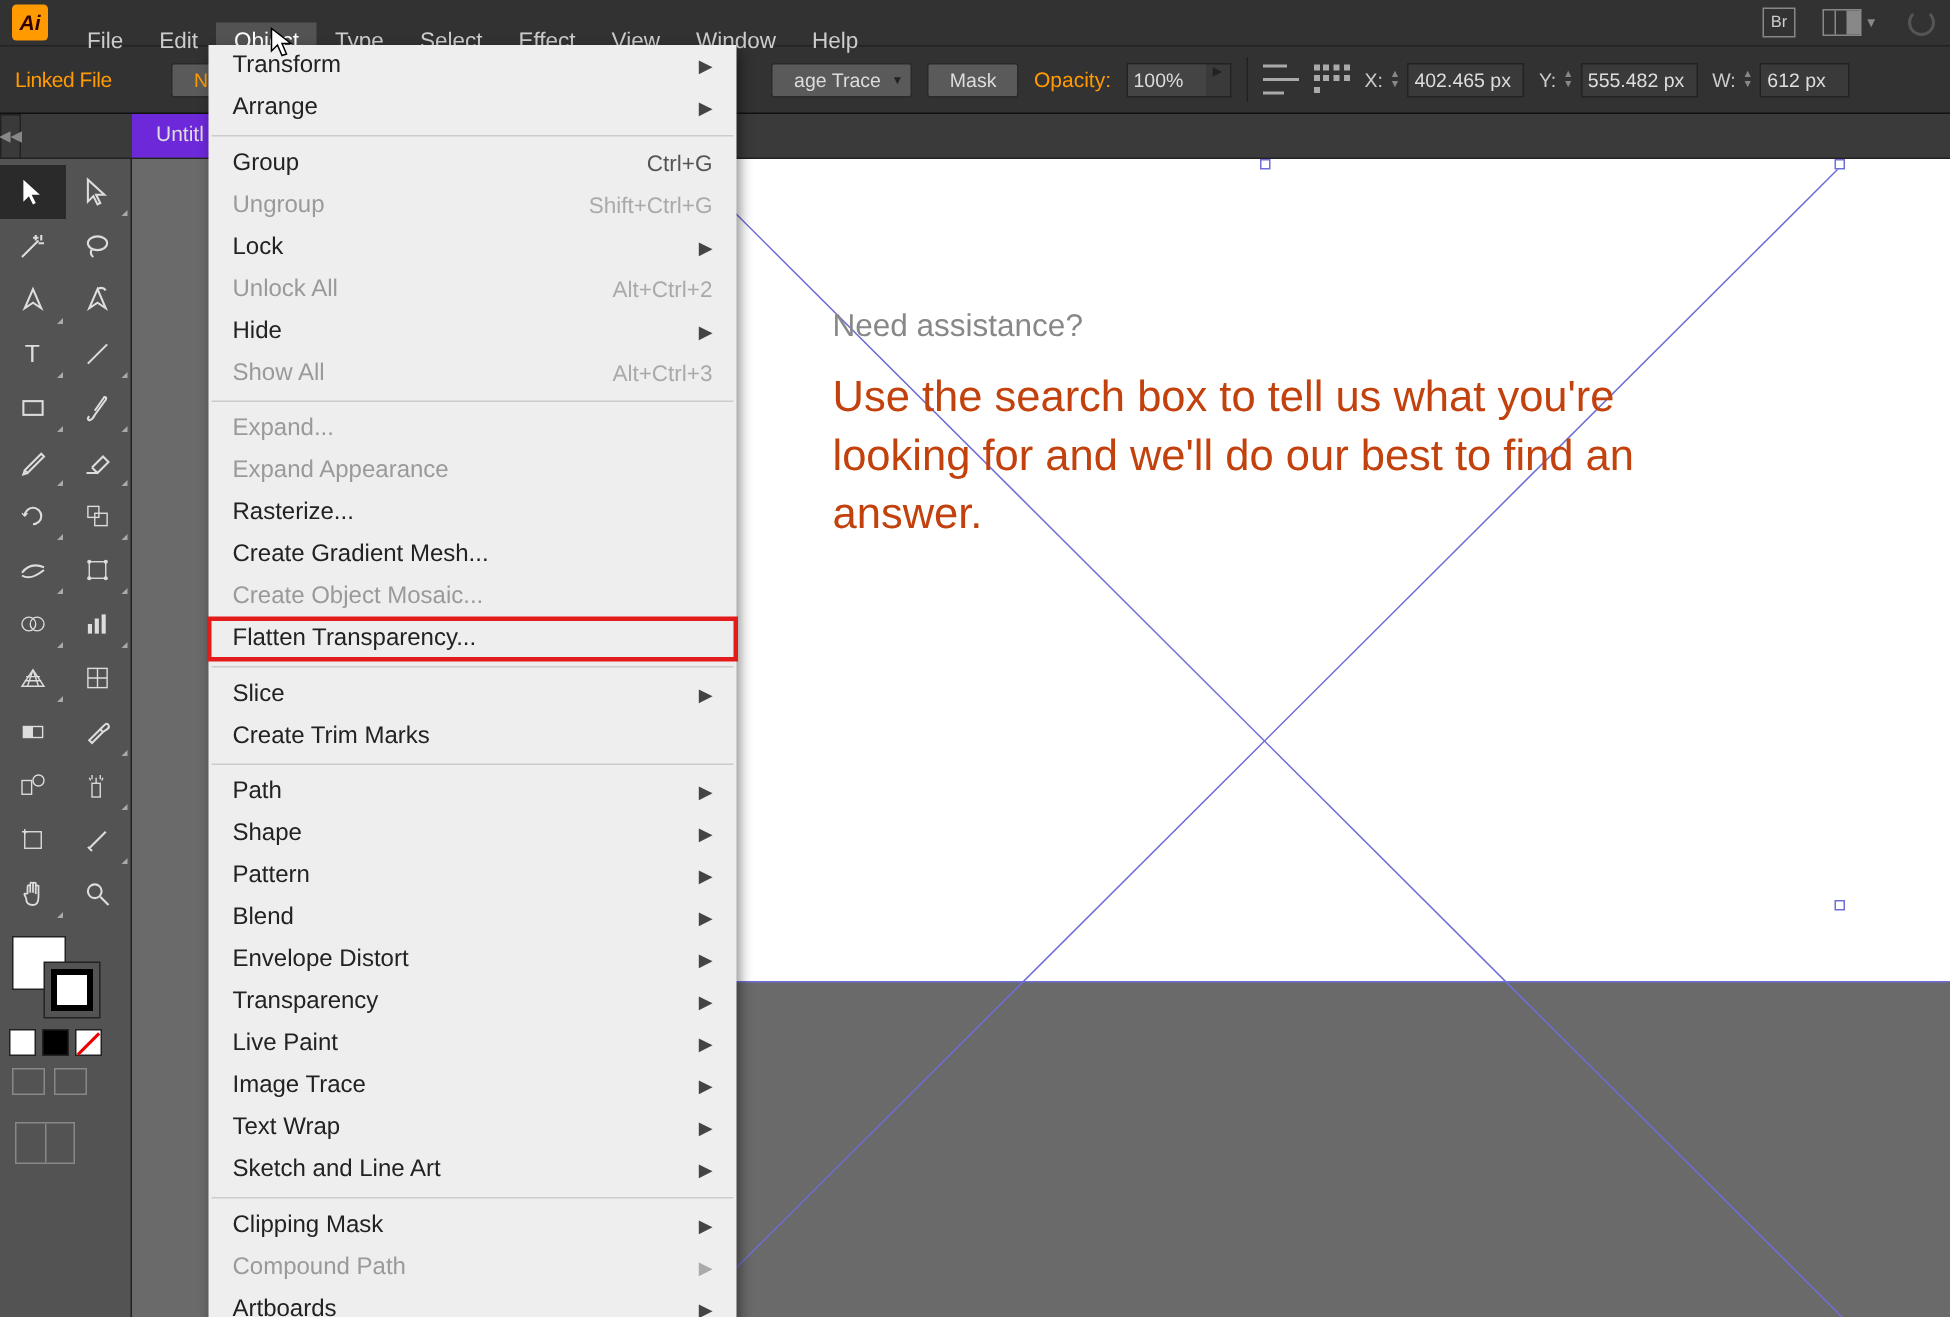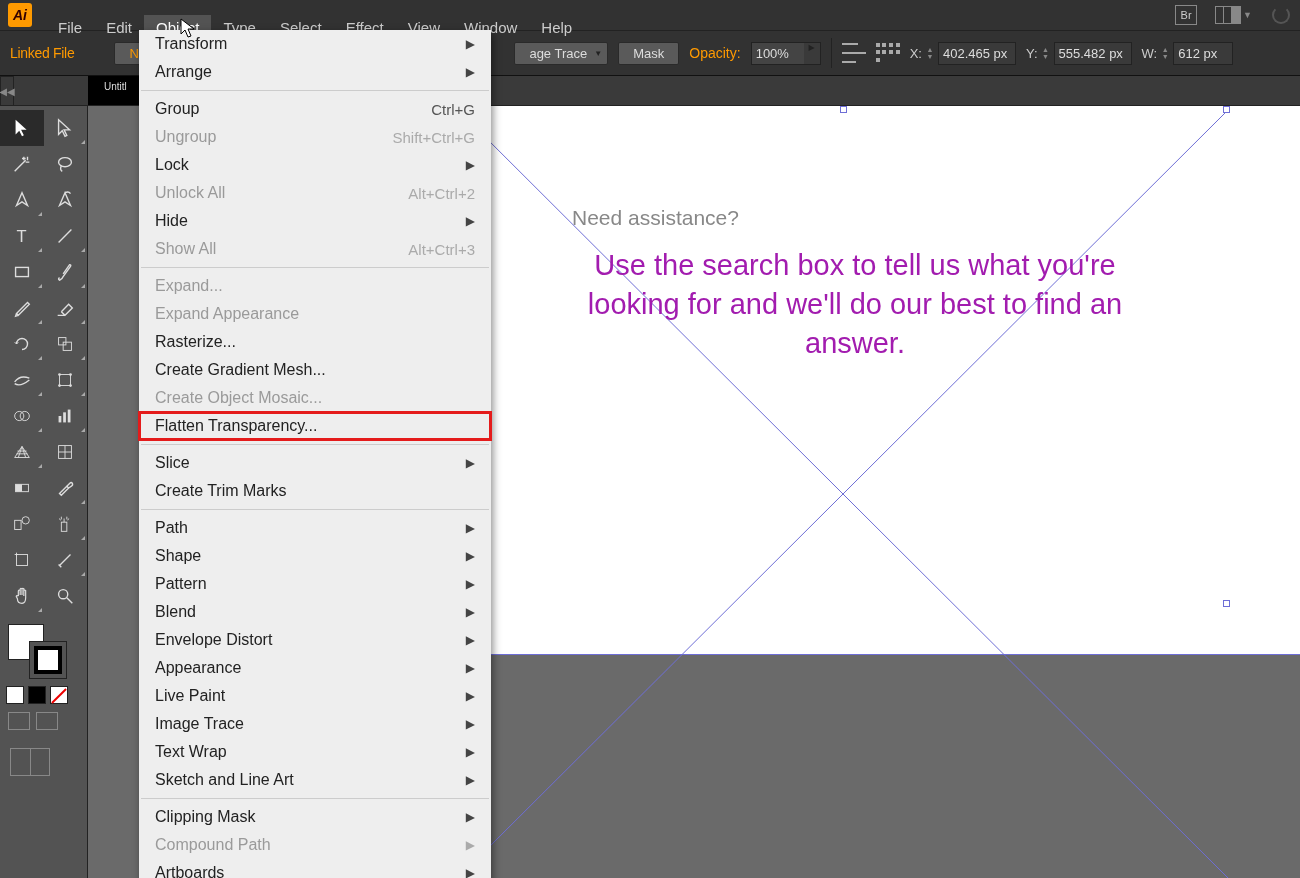--- a/index.html
+++ b/index.html
@@ -36,21 +36,21 @@
 .align-icon.grid { flex-wrap: wrap; flex-direction: row; gap: 2px; }
 .align-icon.grid i { width: 4px; height: 4px; }
 .coord-box { display: flex; align-items: center; gap: 2px; }
 .coord-label { color: #ccc; font-size: 13px; }
 .coord-spinner { width: 12px; display: flex; flex-direction: column; }
 .coord-spinner i { font-size: 7px; color: #888; line-height: 7px; text-align: center; font-style: normal; }
 .coord-input { width: 78px; background: #3a3a3a; border: 1px solid #222; color: #ddd; font-size: 13px; padding: 3px 4px; }
 
 
 .tabbar { height: 30px; background: #3a3a3a; border-bottom: 1px solid #222; display: flex; align-items: center; }
-.doc-tab { height: 100%; background: #000000; color: #ddd; font-size: 10px; padding: 5px 16px 0 16px; border-right: 1px solid #222; }
+.doc-tab { height: 100%; background: #6d28d9; color: #ddd; font-size: 14px; padding: 5px 16px 0 16px; border-right: 1px solid #222; }
 
 
 .toolbar { position: absolute; left: 0; top: 106px; width: 88px; background: #535353; border-right: 1px solid #222; height: calc(100% - 106px); padding-top: 4px; }
 .tool-row { display: flex; }
 .tool-cell { width: 44px; height: 36px; display: flex; align-items: center; justify-content: center; color: #ddd; position: relative; }
 .tool-cell.active { background: #2a2a2a; }
 .tool-cell svg { width: 22px; height: 22px; }
 .tool-cell .corner { position: absolute; right: 2px; bottom: 2px; border-left: 4px solid transparent; border-bottom: 4px solid #aaa; width: 0; height: 0; }
 .color-swatches { margin-top: 10px; padding-left: 8px; position: relative; height: 56px; }
 .swatch-fill { position: absolute; width: 36px; height: 36px; background: #fff; border: 1px solid #222; left: 8px; top: 0; }
@@ -66,22 +66,22 @@
 .mini2 { width: 22px; height: 18px; border: 1px solid #888; background: #535353; }
 
 .dock-icon { margin: 18px 0 0 10px; width: 40px; height: 28px; border: 1px solid #888; display: flex; }
 .dock-icon span { flex:1; border-right:1px solid #888;}
 .dock-icon span:last-child{border:none}
 
 
 .canvas-area { position: absolute; left: 88px; top: 106px; right: 0; bottom: 0; background: #6a6a6a; overflow: hidden; }
 .artboard { position: absolute; left: 400px; top: 0; width: 900px; height: 548px; background: #fff; box-shadow: 0 0 0 1px #6e6ed6; }
 .artboard-text { position: absolute; left: 67px; top: 100px; width: 600px; }
-.artboard-text .small { color: #888; font-size: 21px; font-weight: 300; margin-left: 17px; }
-.artboard-text .big { color: #a21caf; font-size: 29px; font-weight: 300; margin-top: 16px; line-height: 1.35; text-align: center; }
+.artboard-text .small { color: #888; font-size: 21px; font-weight: 300; }
+.artboard-text .big { color: #c2410c; font-size: 29px; font-weight: 300; margin-top: 16px; line-height: 1.35; }
 .sel-handle { position: absolute; width: 7px; height: 7px; background: #fff; border: 1px solid #6e6ed6; }
 .diag { position: absolute; pointer-events: none; }
 .diag line { stroke: #6e6ed6; stroke-width: 1; }
 
 
 .dropdown { position: absolute; left: 139px; top: 30px; width: 352px; background: #eeeeee; box-shadow: 2px 3px 8px rgba(0,0,0,0.45); z-index: 100; padding-bottom: 6px; }
 .dd-item { height: 28px; display: flex; align-items: center; padding: 0 16px; font-size: 16px; color: #222; position: relative; }
 .dd-item.disabled { color: #9a9a9a; }
 .dd-item .shortcut { margin-left: auto; color: #555; font-size: 15px; }
 .dd-item.disabled .shortcut { color: #aaa; }
@@ -499,21 +499,21 @@
     </div>
     <div class="dd-item">
       <span>Blend</span>
       <span class="sub-arrow">▶</span>
     </div>
     <div class="dd-item">
       <span>Envelope Distort</span>
       <span class="sub-arrow">▶</span>
     </div>
     <div class="dd-item">
-      <span>Appearance</span>
+      <span>Transparency</span>
       <span class="sub-arrow">▶</span>
     </div>
     <div class="dd-item">
       <span>Live Paint</span>
       <span class="sub-arrow">▶</span>
     </div>
     <div class="dd-item">
       <span>Image Trace</span>
       <span class="sub-arrow">▶</span>
     </div>

